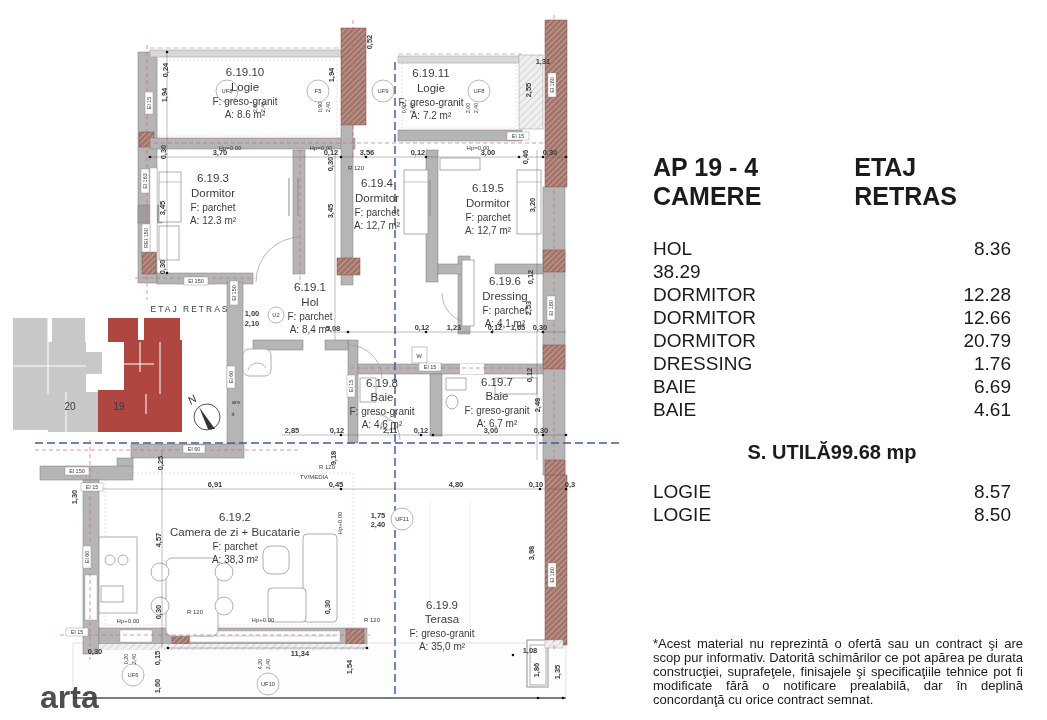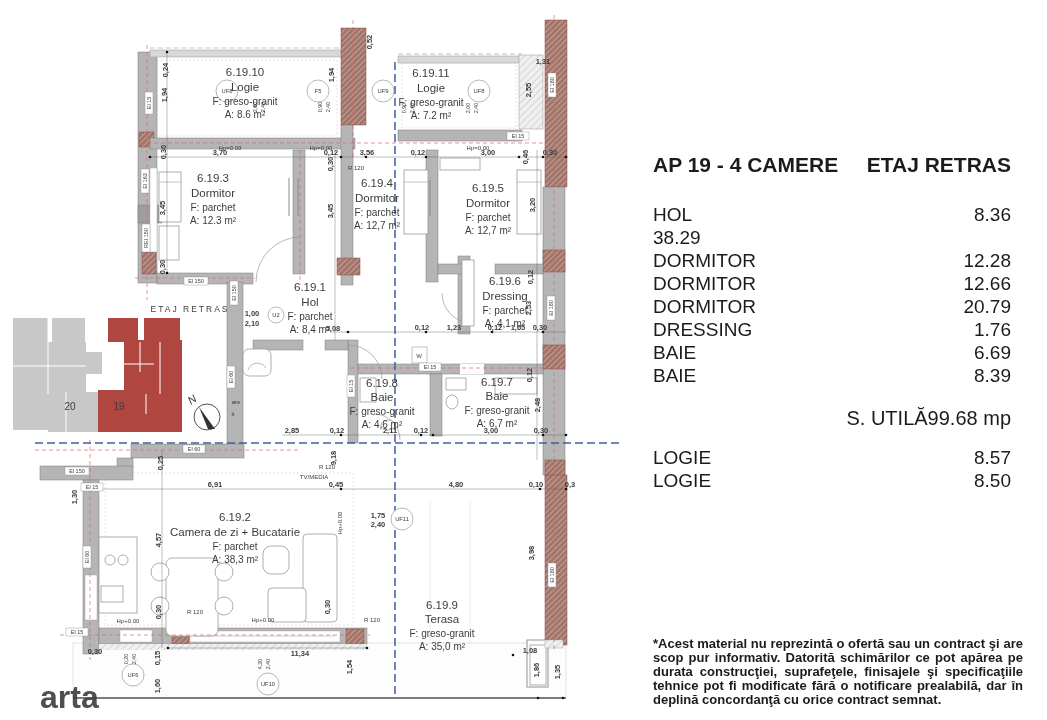--- a/index.html
+++ b/index.html
@@ -1,26 +1,26 @@
 <!DOCTYPE html>
 <html><head>
 <meta charset="utf-8">
 <style>
   html,body{margin:0;padding:0}
   body{width:1047px;height:720px;position:relative;background:#fff;overflow:hidden;
        font-family:"Liberation Sans",sans-serif;color:#1b1b1b}
   
   .panel{position:absolute;left:653px;top:153px;width:358px}
-  .titlerow{display:flex;justify-content:space-between;font-weight:bold;font-size:21px}
+  .titlerow{display:flex;justify-content:space-between;font-weight:bold;font-size:25px}
   .rows{margin-top:26px}
   .row{display:flex;justify-content:space-between;font-size:19px;line-height:23px}
-  .totalrow{display:flex;justify-content:flex-end;font-weight:normal;font-size:20px;margin-top:20px}
+  .totalrow{display:flex;justify-content:center;font-weight:bold;font-size:20px;margin-top:20px}
   .rows2{margin-top:16px}
   .disclaimer{position:absolute;left:653px;top:637px;width:370px;font-size:13px;
-              font-weight:bold;line-height:14px;text-align:justify}
+              font-weight:normal;line-height:14px;text-align:justify}
   
   .plansvg{position:absolute;left:0;top:0}
   .plansvg text{font-family:"Liberation Sans",sans-serif;fill:#3c3c3c}
   .rn{font-size:11.5px;text-anchor:middle;fill:#4a4a4a}
   .rf{font-size:10px;text-anchor:middle;fill:#4a4a4a}
   .d{font-size:7.5px;font-weight:bold;fill:#1d1d1d;text-anchor:middle}
   .dt{font-size:5.5px;fill:#555;text-anchor:middle}
   .an{font-size:6px;fill:#666;text-anchor:middle}
   .ci{font-size:5.8px;fill:#555;text-anchor:middle}
   .kp{font-size:8.5px;letter-spacing:2px;fill:#333;text-anchor:middle}
@@ -533,21 +533,21 @@
     <div class="row">
         <span>DRESSING</span>
         <span>1.76</span>
       </div>
     <div class="row">
         <span>BAIE</span>
         <span>6.69</span>
       </div>
     <div class="row">
         <span>BAIE</span>
-        <span>8.39</span>
+        <span>4.61</span>
       </div>
   </div>
   <div class="totalrow">
     <span>S. UTILĂ</span>
     <span>99.68 mp</span>
   </div>
   <div class="rows2">
     <div class="row">
         <span>LOGIE</span>
         <span>8.57</span>

